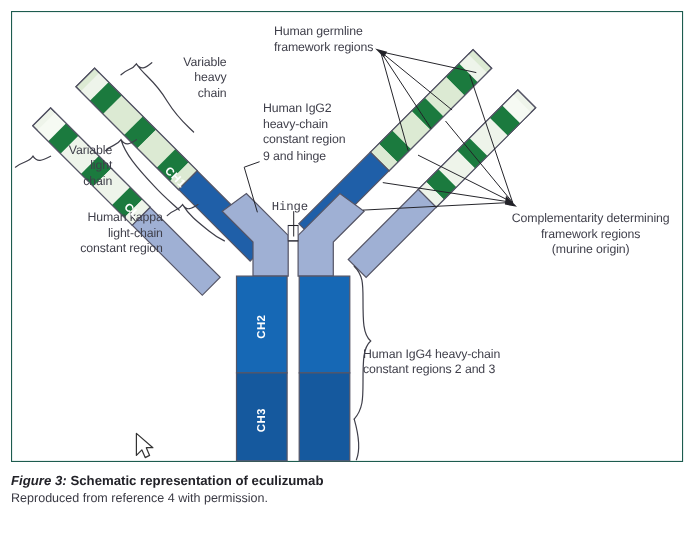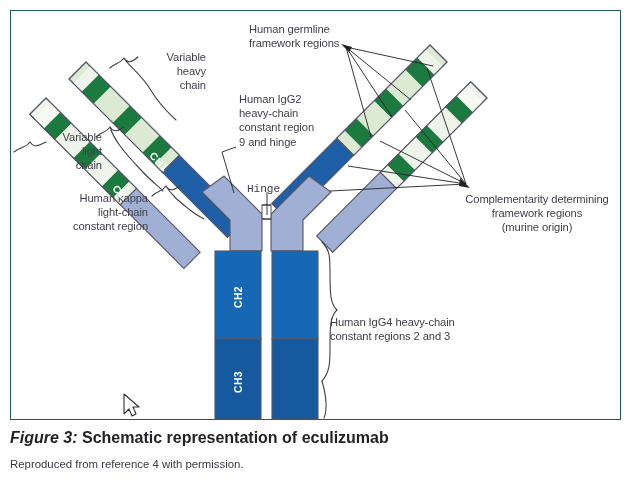--- a/index.html
+++ b/index.html
@@ -26,25 +26,25 @@
     line-height:14.2px;
     color:#3f3f4a;
     white-space:pre-line;
     letter-spacing:-0.1px;
   }
   .lbl.right{text-align:right;}
   .caption-wrap{
     position:absolute;left:10px;top:430px;width:611px;
   }
   .cap-title{
-    font-size:16px;font-weight:bold;color:#222228;line-height:15px;
+    font-size:12px;font-weight:bold;color:#222228;line-height:15px;
   }
   .cap-title i{font-style:italic;}
   .cap-sub{
-    font-size:11.4px;color:#3a3a44;line-height:15px;margin-top:12px;
+    font-size:11.4px;color:#3a3a44;line-height:15px;margin-top:1px;
   }
   .chain-label{
     position:absolute;color:#ffffff;font-weight:bold;font-size:10.4px;
     letter-spacing:0.4px;
   }
 </style>
 </head>
 <body>
 
 <div id="figure-root">

